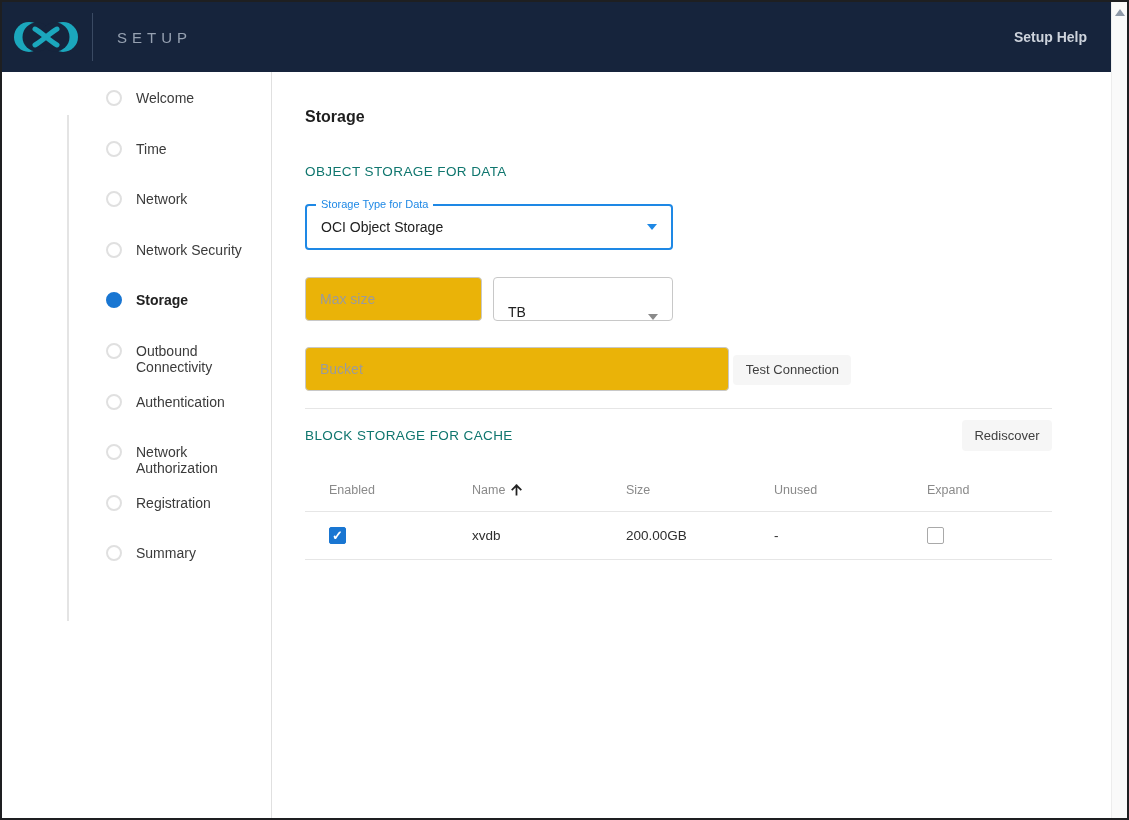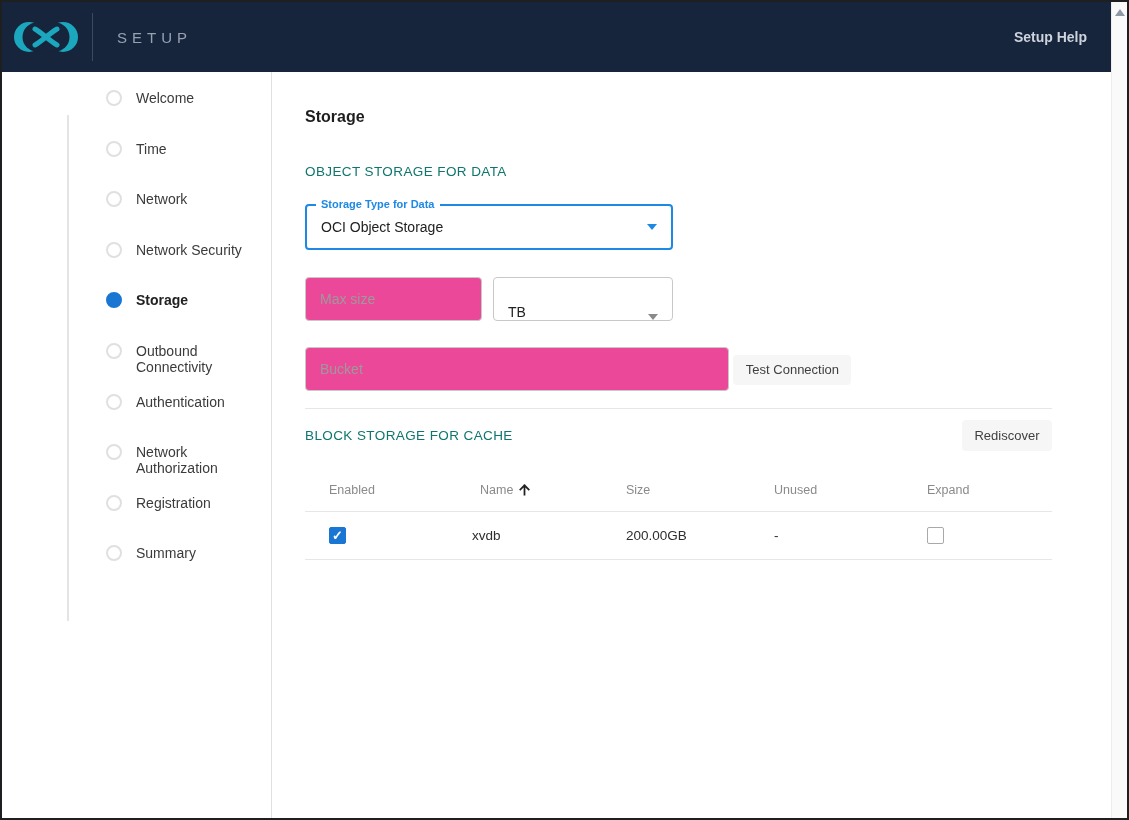--- a/index.html
+++ b/index.html
@@ -33,44 +33,44 @@
   .step.active .step-label { font-weight:700; color:#212121; }
 
   
   .main-pane { flex:1; padding:36px 0 0 33px; min-width:0; }
   .pane-heading { font-size:16px; font-weight:700; color:#1e1e1e; }
   .section-title { font-size:13.5px; color:#0f766e; letter-spacing:0.4px; }
   .section-obj .section-title { margin-top:38px; }
 
   
   .mselect-focused { position:relative; width:368px; height:46px; border:2px solid #1e88e5; border-radius:4px; margin-top:25px; display:flex; align-items:center; padding:0 14px; cursor:pointer; background:#fff; }
-  .mselect-focused .float-label { position:absolute; top:-8px; left:9px; background:#fff; padding:0 5px; font-size:11px; color:#1e88e5; line-height:13px;font-weight:bold; }
+  .mselect-focused .float-label { position:absolute; top:-8px; left:9px; background:#fff; padding:0 5px; font-size:11px; color:#1e88e5; line-height:13px; }
   .mselect-value { font-size:14px; color:#212121; }
   .arrow-down { width:0; height:0; border-left:5px solid transparent; border-right:5px solid transparent; border-top:6px solid #1e88e5; margin-left:auto; }
   .arrow-down.gray { border-top-color:#8a8a8a; }
 
   .field-row { display:flex; gap:11px; margin-top:27px; }
-  .text-input { width:177px; height:44px; border:1px solid #c8c8c8; border-radius:4px; padding:0 14px; font-size:14px; font-family:"Liberation Sans",sans-serif; color:#212121; outline:none; background:#ec4899; }
+  .text-input { width:177px; height:44px; border:1px solid #c8c8c8; border-radius:4px; padding:0 14px; font-size:14px; font-family:"Liberation Sans",sans-serif; color:#212121; outline:none; background:#eab308; }
   .text-input::placeholder { color:#9b9b9b; opacity:1; }
   .text-input.wide { width:424px; margin-top:26px; }
   .mselect-plain { width:180px; height:44px; border:1px solid #c8c8c8; border-radius:4px; display:flex; align-items:flex-end; padding:0 14px; cursor:pointer; background:#fff; }
 
   .btn { display:inline-block; border:none; background:#f6f6f6; border-radius:4px; font-size:13px; color:#3f3f3f; font-family:"Liberation Sans",sans-serif; cursor:pointer; }
   .btn-test { margin-top:23px; width:118px; height:30px; }
   .btn-rediscover { width:90px; height:31px; }
 
   .content-width { width:747px; }
   .section-divider { border-top:1px solid #e6e6e6; margin-top:17px; }
   .block-header-row { display:flex; align-items:center; justify-content:space-between; margin-top:11px; }
 
   
   table.disk-table { border-collapse:collapse; table-layout:fixed; width:747px; margin-top:14px; }
   .disk-table th { text-align:left; font-size:12.5px; font-weight:400; color:#8a8a8a; padding:18px 0 14px 24px; border-bottom:1px solid #e6e6e6; }
   .disk-table td { padding:0 0 0 24px; height:48px; border-bottom:1px solid #e6e6e6; font-size:13.5px; color:#2e2e2e; vertical-align:middle; }
-  .th-sort { display:inline-flex; align-items:flex-start; gap:5px; cursor:pointer;margin-left:8px; }
+  .th-sort { display:inline-flex; align-items:flex-start; gap:5px; cursor:pointer; }
   .sort-arrow { width:13px; height:13px; display:inline-block; }
 
   .checkbox { width:17px; height:17px; border:1px solid #a9a9a9; border-radius:2px; background:#fff; cursor:pointer; display:flex; align-items:center; justify-content:center; }
   .checkbox.checked { background:#1976d2; border-color:#1976d2; }
   .checkbox.checked::after { content:"✓"; color:#fff; font-size:13px; font-weight:700; line-height:1; }
 
   
   .scrollbar { width:16px; background:#fafafa; border-left:1px solid #ededed; flex-shrink:0; display:flex; flex-direction:column; align-items:center; }
   .scroll-up-arrow { width:0; height:0; border-left:5px solid transparent; border-right:5px solid transparent; border-bottom:7px solid #8e99a8; margin-top:7px; cursor:pointer; }
 </style>

